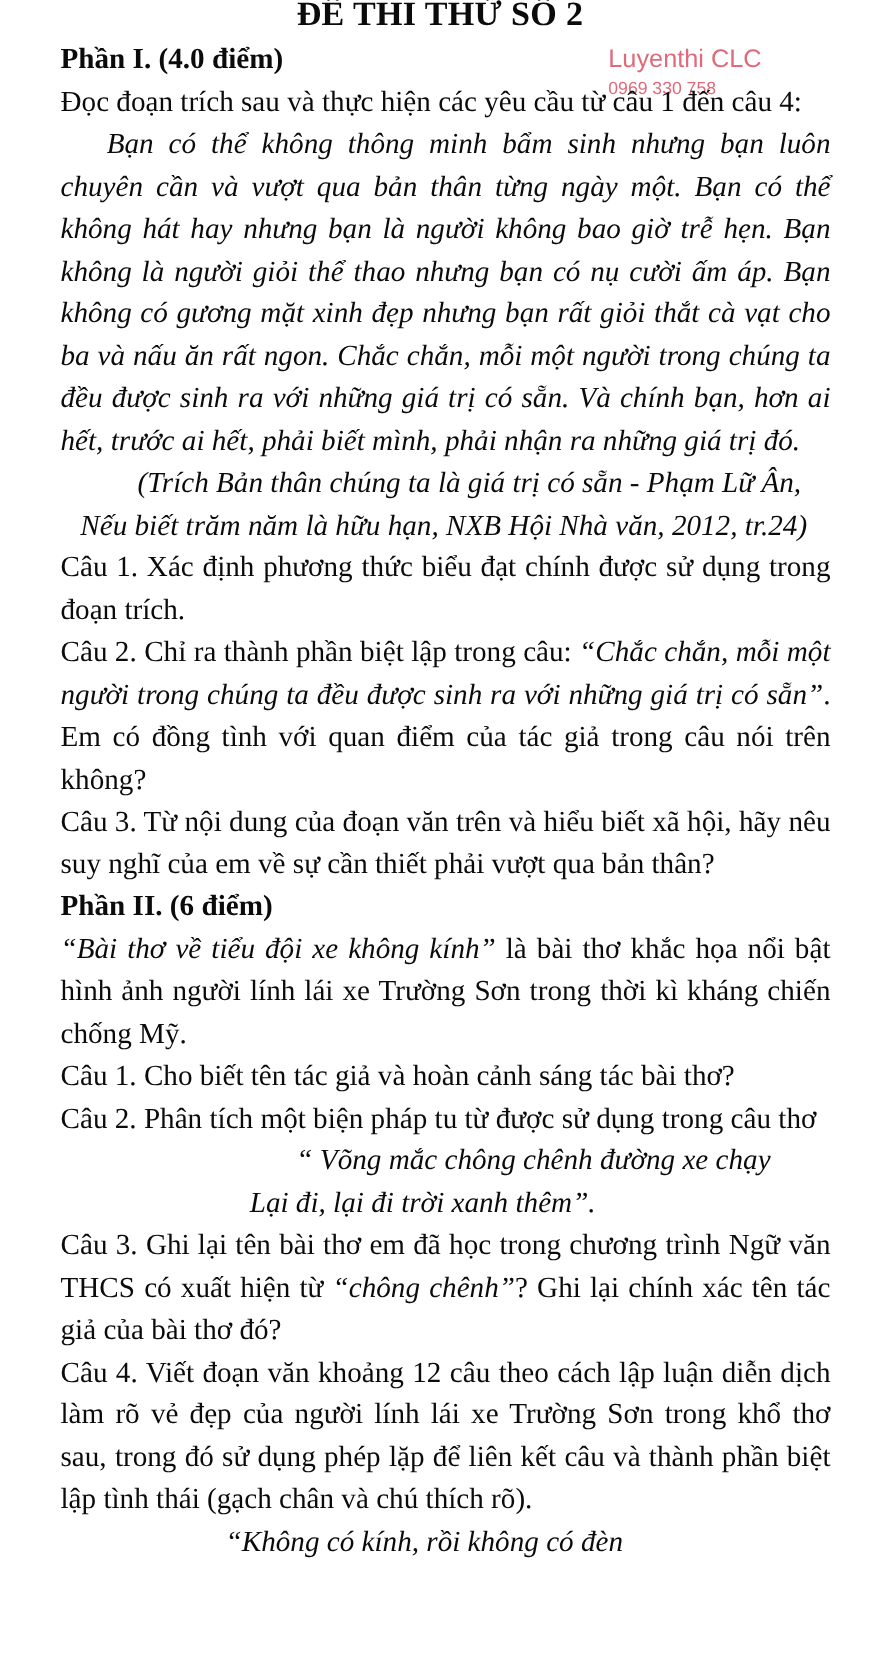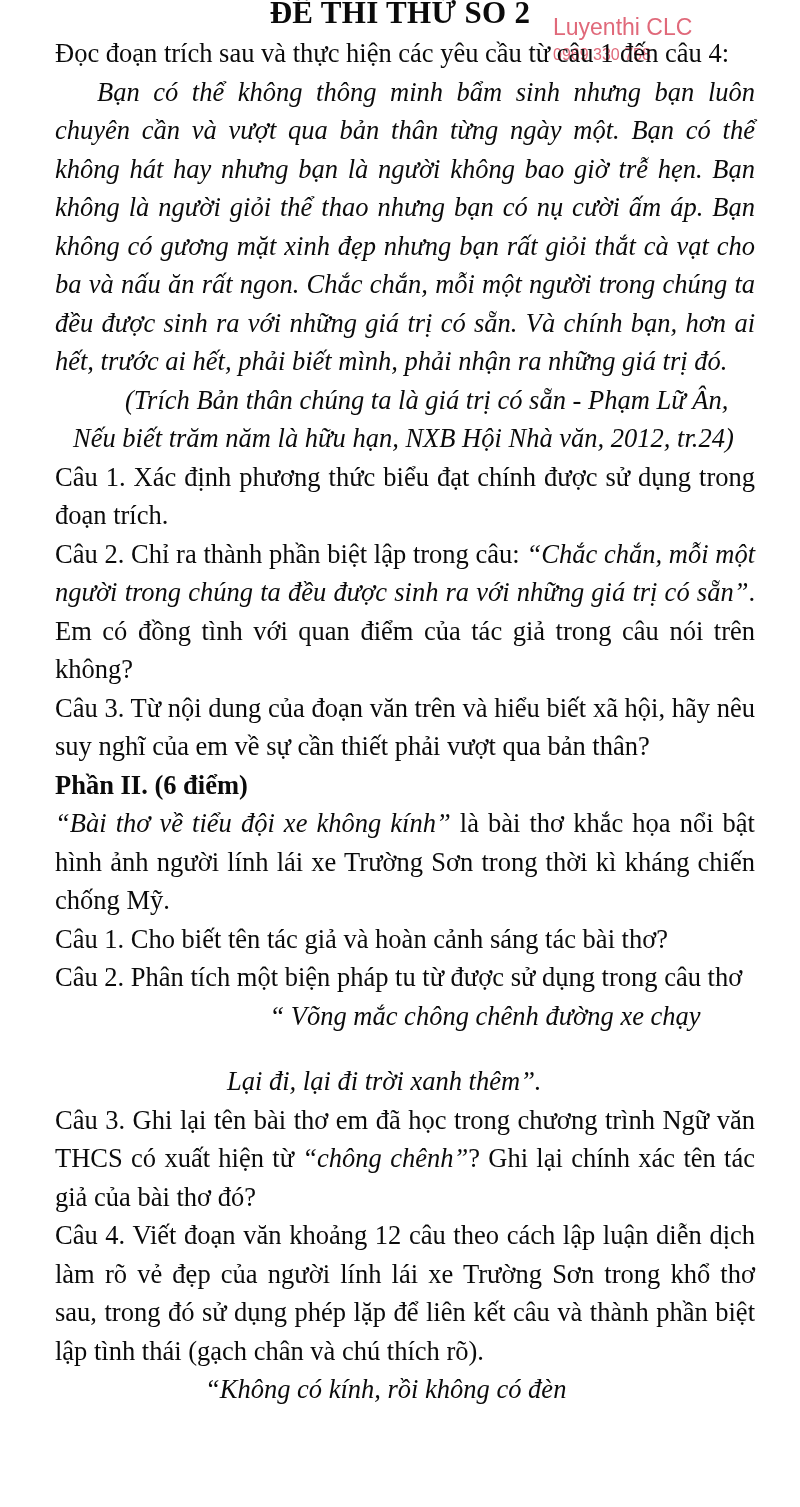--- a/index.html
+++ b/index.html
@@ -34,21 +34,21 @@
     font-size: 31px;
     letter-spacing: 0.3px;
     line-height: 34px;
     font-family: "Liberation Serif", "DejaVu Serif", serif;
   }
 
   
   .watermark {
     position: absolute;
     left: 553px;
-    top: 12px;
+    top: 38px;
     font-family: "Liberation Sans", "DejaVu Sans", sans-serif;
     color: #e0697a;
     line-height: 30px;
     white-space: nowrap;
     pointer-events: none;
   }
   .watermark .wm-line1 { font-size: 23px; display: block; }
   .watermark .wm-line2 { font-size: 16px; display: block; margin-top: -2px; }
 
   
@@ -79,38 +79,39 @@
     text-indent: 70px;
   }
   .cite-2 {
     font-style: italic;
     padding-left: 18px;
   }
 
   
   .poem-line { font-style: italic; white-space: pre; }
   .poem-a { padding-left: 160px; text-align: center; }
-  .poem-b { padding-left: 172px; margin-top: 27px; }
+  .poem-b { padding-left: 172px; }
 
   .stanza-line { font-style: italic; white-space: pre; padding-left: 150px; }
 </style>
 </head>
 <body>
 
 <div class="page">
 
   <div class="doc-title">ĐỀ THI THỬ SỐ 2</div>
 
   <div class="watermark">
     <span class="wm-line1">Luyenthi CLC</span>
     <span class="wm-line2">0969 330 758</span>
   </div>
 
   <div class="content">
 
+    <p class="para-head">Phần I. (4.0 điểm)</p>
 
     <p>Đọc đoạn trích sau và thực hiện các yêu cầu từ câu 1 đến câu 4:</p>
 
     <p class="ital justify indent-first">Bạn có thể không thông minh bẩm sinh nhưng bạn luôn chuyên cần và vượt qua bản thân từng ngày một. Bạn có thể không hát hay nhưng bạn là người không bao giờ trễ hẹn. Bạn không là người giỏi thể thao nhưng bạn có nụ cười ấm áp. Bạn không có gương mặt xinh đẹp nhưng bạn rất giỏi thắt cà vạt cho ba và nấu ăn rất ngon. Chắc chắn, mỗi một người trong chúng ta đều được sinh ra với những giá trị có sẵn. Và chính bạn, hơn ai hết, trước ai hết, phải biết mình, phải nhận ra những giá trị đó.</p>
 
     <p class="cite-1">(Trích Bản thân chúng ta là giá trị có sẵn - Phạm Lữ Ân,</p>
     <p class="cite-2">Nếu biết trăm năm là hữu hạn, NXB Hội Nhà văn, 2012, tr.24)</p>
 
     <p class="justify">
       <span class="bold">Câu 1.</span><span> Xác định phương thức biểu đạt chính được sử dụng trong đoạn trích.</span>

